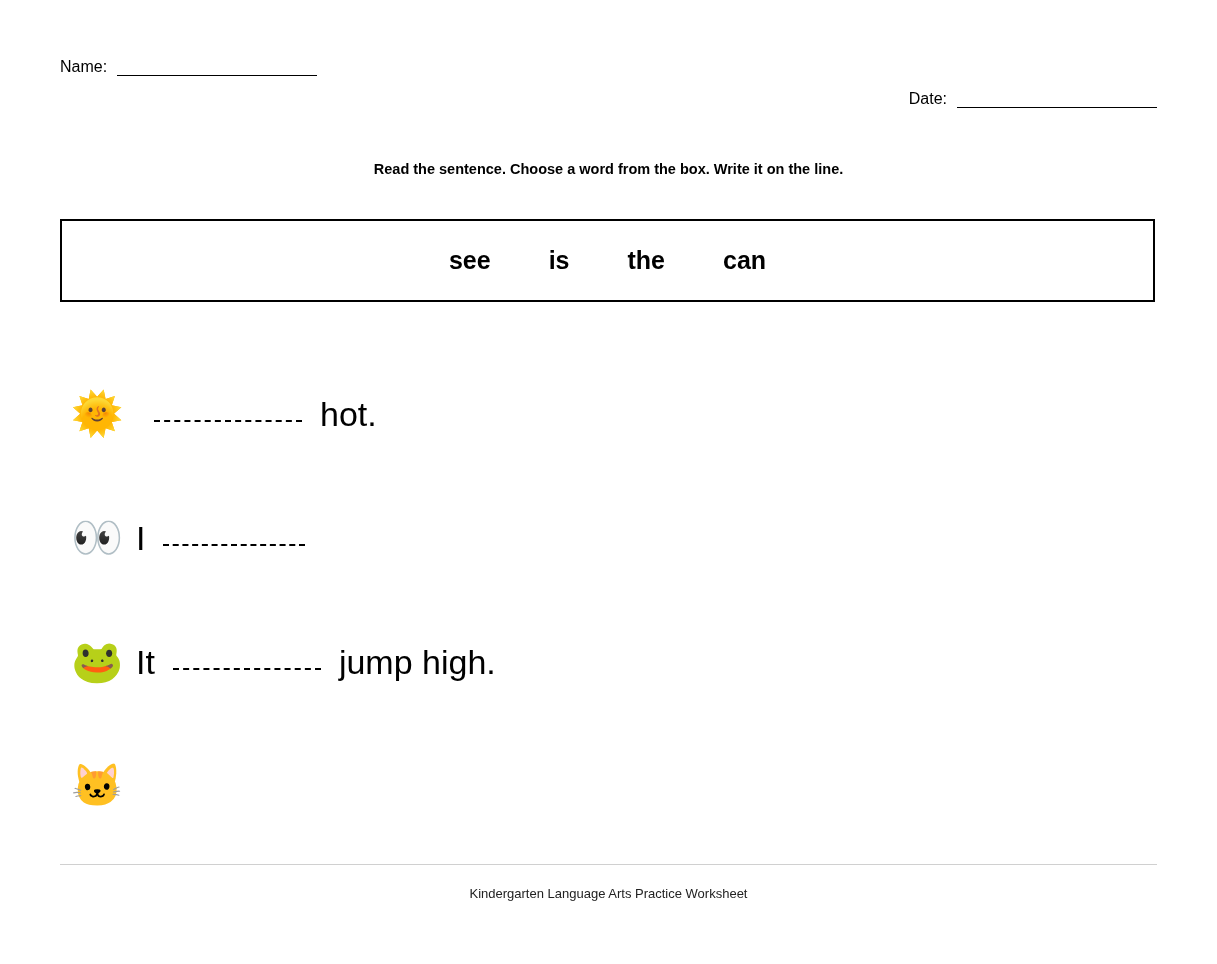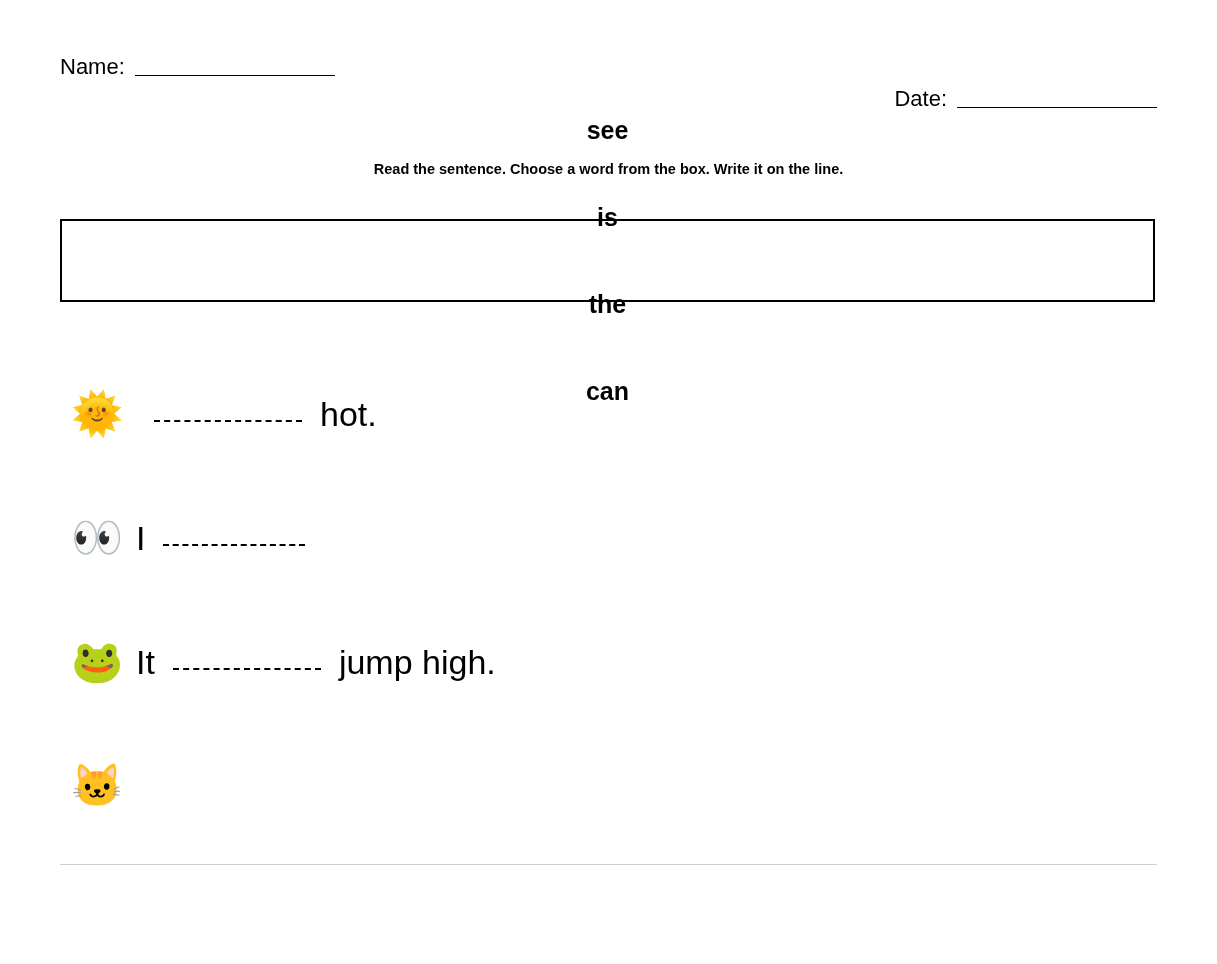--- a/index.html
+++ b/index.html
@@ -40,21 +40,21 @@
   }
   .id-date {
     position: absolute;
     right: 0;
     top: 0;
     display: flex;
     align-items: flex-end;
     margin-top: 32px;
   }
   .id-label {
-    font-size: 22px;
+    font-size: 16px;
     line-height: 18px;
     white-space: nowrap;
   }
   .id-rule {
     display: inline-block;
     width: 200px;
     border-bottom: 1.6px solid #000;
     margin-left: 10px;
     height: 16px;
   }
@@ -87,21 +87,20 @@
     left: 60px;
     top: 219px;
     width: 1095px;
     height: 83px;
     border: 2px solid #000;
     box-sizing: border-box;
     display: flex;
     align-items: center;
     justify-content: center;
     gap: 58px;
-    flex-direction: column;
   }
   .wordbank .word {
     font-size: 25px;
     font-weight: bold;
   }
 
   
   .sentences {
     position: absolute;
     left: 60px;
@@ -211,14 +210,15 @@
       </span>
     </div>
 
     <div class="sentence">
       <span class="emoji">🐱</span>
     </div>
 
   </div>
 
   <div class="footer-rule"></div>
+  <div class="footer">Kindergarten Language Arts Practice Worksheet</div>
 
 </div>
 
 </body></html>

